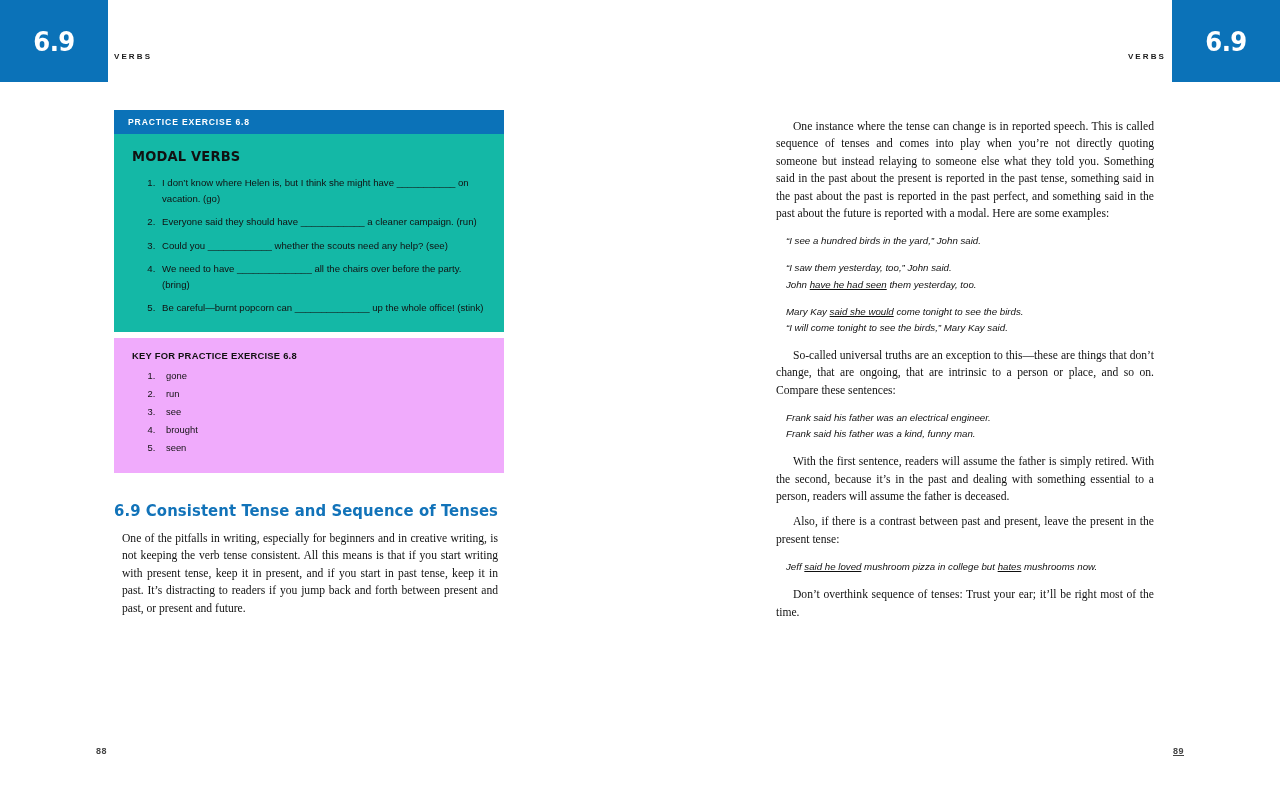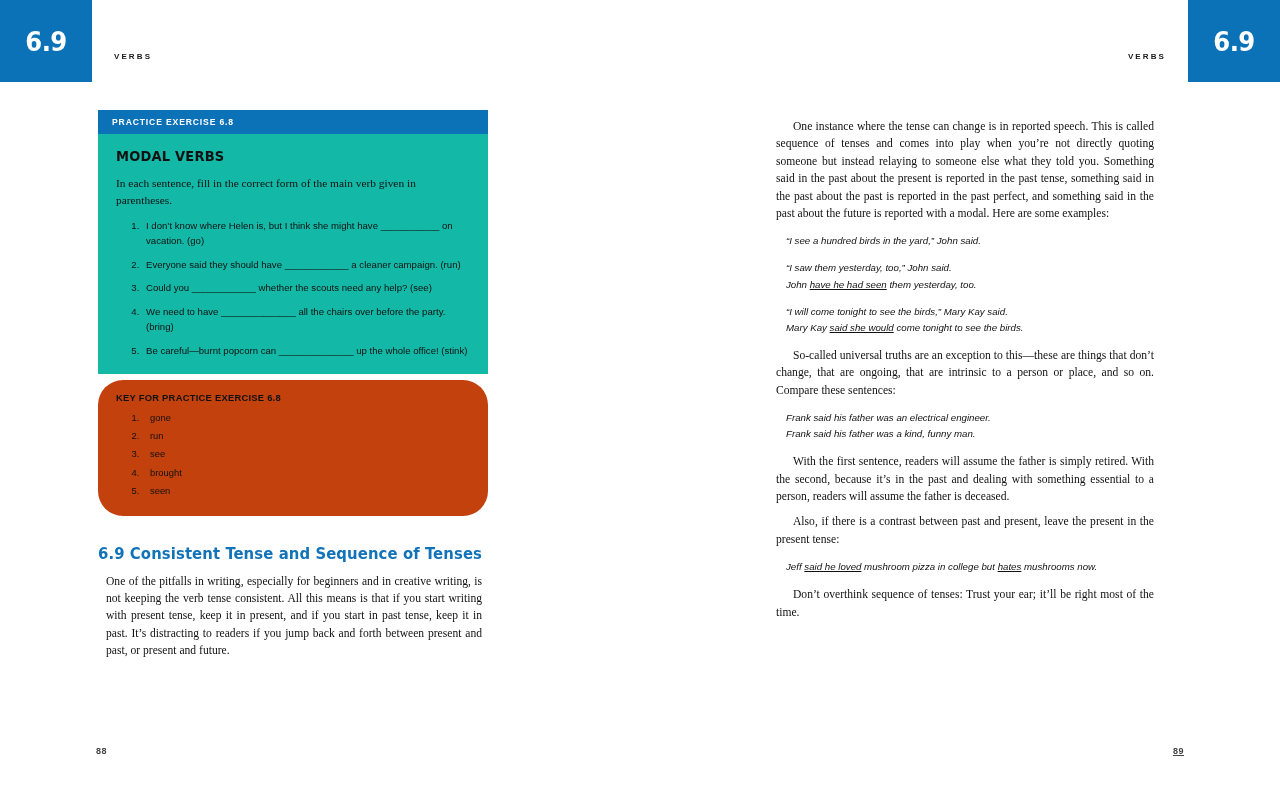--- a/index.html
+++ b/index.html
@@ -15,21 +15,21 @@
     overflow: hidden;
   }
 
   
   .spread { position: absolute; inset: 0; background: #fff; }
 
   
   .head-tab {
     position: absolute;
     top: 0;
-    width: 92px;
+    width: 108px;
     height: 82px;
     background: #0b72b8;
     display: flex;
     align-items: center;
     justify-content: center;
   }
   .head-tab.left  { left: 0; }
   .head-tab.right { right: 0; }
   .head-tab .num {
     color: #ffffff;
@@ -64,21 +64,21 @@
   }
   .folio.left  { left: 96px; }
   .folio.right { right: 96px; text-decoration: underline; }
 
   
   .col {
     position: absolute;
     top: 110px;
     width: 392px;
   }
-  .col.left  { left: 98px; }
+  .col.left  { left: 114px; }
   .col.right { left: 768px; width: 394px; }
 
   
   .ex-box { width: 390px; }
   .ex-head {
     background: #0b72b8;
     color: #fff;
     font-family: "Liberation Sans", sans-serif;
     font-weight: 700;
     font-size: 8.6px;
@@ -112,25 +112,24 @@
     font-size: 9.6px;
     line-height: 1.62;
     color: #111;
   }
   ol.ex-list li { margin-bottom: 8px; padding-left: 4px; }
   ol.ex-list li:last-child { margin-bottom: 0; }
 
   .gap { height: 6px; background: #ffffff; }
 
   .key-box {
-    background: #c2410c;
+    background: #f0abfc;
     width: 390px;
     padding: 12px 18px 16px 18px;
     box-sizing: border-box;
-    border-radius: 25px;
   }
   .key-title {
     font-family: "Liberation Sans", sans-serif;
     font-weight: 700;
     font-size: 9.4px;
     letter-spacing: 0.25px;
     color: #111;
     margin: 0 0 6px 0;
   }
   ol.key-list {
@@ -191,21 +190,20 @@
   <div class="head-tab right">
     <span class="num">6.9</span>
   </div>
 
   <div class="col left">
 
     <div class="ex-box">
       <div class="ex-head">PRACTICE EXERCISE 6.8</div>
       <div class="ex-body">
         <div class="ex-title">MODAL VERBS</div>
-        <p class="ex-intro">In each sentence, fill in the correct form of the main verb given in parentheses.</p>
         <ol class="ex-list">
           <li>I don’t know where Helen is, but I think she might have ___________ on vacation. (go)</li>
           <li>Everyone said they should have ____________ a cleaner campaign. (run)</li>
           <li>Could you ____________ whether the scouts need any help? (see)</li>
           <li>We need to have ______________ all the chairs over before the party. (bring)</li>
           <li>Be careful—burnt popcorn can ______________ up the whole office! (stink)</li>
         </ol>
       </div>
     </div>
 
@@ -235,24 +233,24 @@
     </div>
 
     <div class="example">
       <span class="example-line">“I saw them yesterday, too,” John said.</span>
       <span class="example-line">
         <span>John </span><span class="u">have he had seen</span><span> them yesterday, too.</span>
       </span>
     </div>
 
     <div class="example">
-      <span class="example-line">“I will come tonight to see the birds,” Mary Kay said.</span>
       <span class="example-line">
         <span>Mary Kay </span><span class="u">said she would</span><span> come tonight to see the birds.</span>
       </span>
+      <span class="example-line">“I will come tonight to see the birds,” Mary Kay said.</span>
     </div>
 
     <p class="body indent">So-called universal truths are an exception to this—these are things that don’t change, that are ongoing, that are intrinsic to a person or place, and so on. Compare these sentences:</p>
 
     <div class="example">
       <span class="example-line">Frank said his father was an electrical engineer.</span>
       <span class="example-line">Frank said his father was a kind, funny man.</span>
     </div>
 
     <p class="body indent">With the first sentence, readers will assume the father is simply retired. With the second, because it’s in the past and dealing with something essential to a person, readers will assume the father is deceased.</p>

